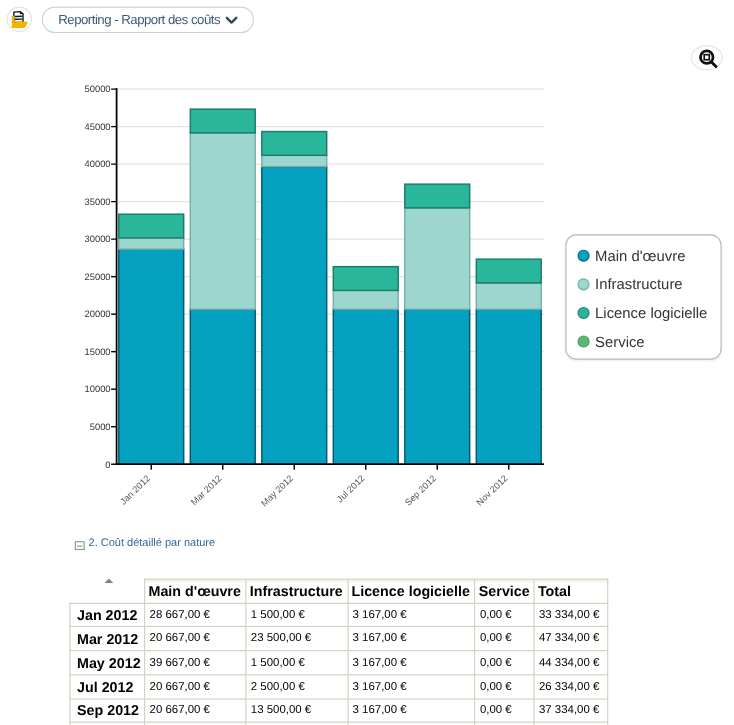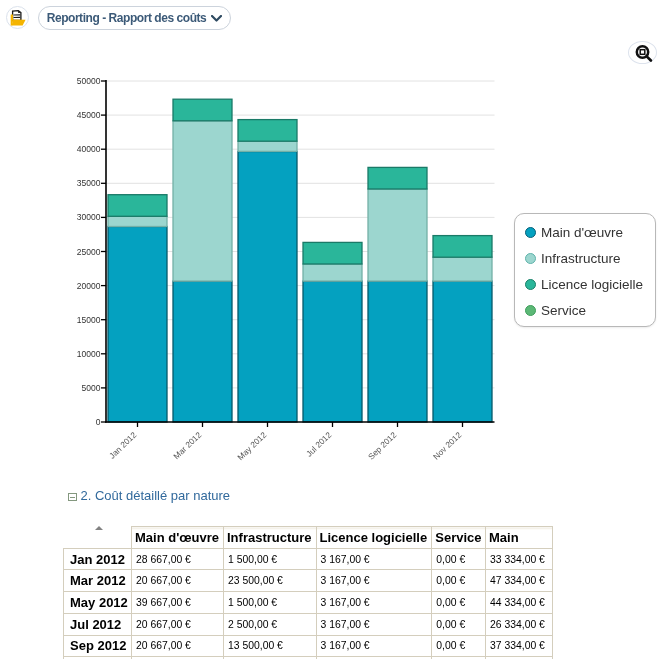--- a/index.html
+++ b/index.html
@@ -2,30 +2,30 @@
 <html><head>
 <meta charset="utf-8">
 <style>
 * { margin:0; padding:0; box-sizing:border-box; }
 html,body { width:667px; height:659px; background:#fff; overflow:hidden;
   font-family:"Liberation Sans", sans-serif; position:relative; }
 .abs { position:absolute; }
 
 .iconbtn { left:5.5px; top:6px; width:23px; height:23px; border:1px solid #dbe2ec; border-radius:50%; }
 .pill { left:38px; top:6px; width:193px; height:24px; border:1px solid #ccd3dc; border-radius:12px;
-  color:#3c5a78; font-size:12px; letter-spacing:-0.45px; font-weight:bold; display:flex; align-items:center; justify-content:center; }
+  color:#3c5a78; font-size:12px; letter-spacing:-0.45px; font-weight:normal; display:flex; align-items:center; justify-content:center; }
 .zoombtn { left:628px; top:41px; width:29px; height:23px; border:1px solid #dde3ed; border-radius:50%; }
 
 .legend { left:514px; top:213px; width:142px; height:114px; border:1px solid #b8b8b8; border-radius:10px;
   background:#fff; box-shadow:0 1px 2px rgba(0,0,0,0.08); padding:5px 0 0 9.5px; }
 .litem { height:26px; display:flex; align-items:center; }
 .ldot { width:11px; height:11px; border-radius:50%; margin-right:5.5px; border:1px solid transparent; }
 .ltxt { font-size:13.5px; color:#333; }
 
-.h2sec { left:68px; top:487.5px; font-size:13px; color:#31699c; display:flex; align-items:center; }
+.h2sec { left:68px; top:487.5px; font-size:10px; color:#31699c; display:flex; align-items:center; }
 .minus { width:8.5px; height:8px; border:1px solid #84987f; margin-right:4px; margin-top:4px; position:relative; display:inline-block; }
 .minus::after { content:""; position:absolute; left:1px; right:1px; top:3px; border-top:1px solid #84987f; }
 
 table { position:absolute; left:63px; top:526px; border-collapse:collapse; table-layout:fixed; }
 td, th { border:1px solid #d4cebd; overflow:hidden; white-space:nowrap; }
 th { font-size:13px; font-weight:bold; text-align:left; padding:0 3px; height:21.73px; background:linear-gradient(180deg,#eee9dc 0px,#ffffff 2.5px); }
 th.blank { border:none; background:#fff; }
 td { font-size:10.4px; text-align:left; padding:0 4px; height:21.73px; }
 td.lbl { font-size:13px; font-weight:bold; text-align:left; padding:0 0 0 6px; }
 .sortarrow { left:94.5px; top:526px; width:0; height:0; z-index:5;
@@ -182,21 +182,21 @@
       <col style="width:53.7px">
       <col style="width:67.3px">
   </colgroup>
   <tbody>
       <tr>
     <th class="blank"></th>
         <th>Main d'œuvre</th>
         <th>Infrastructure</th>
     <th>Licence logicielle</th>
         <th>Service</th>
-        <th>Main</th>
+        <th>Total</th>
   </tr>
   <tr>
         <td class="lbl">Jan 2012</td>
         <td>28&nbsp;667,00 €</td>
         <td>1&nbsp;500,00 €</td>
         <td>3&nbsp;167,00 €</td>
         <td>0,00 €</td>
         <td>33&nbsp;334,00 €</td>
       </tr>
   <tr>

